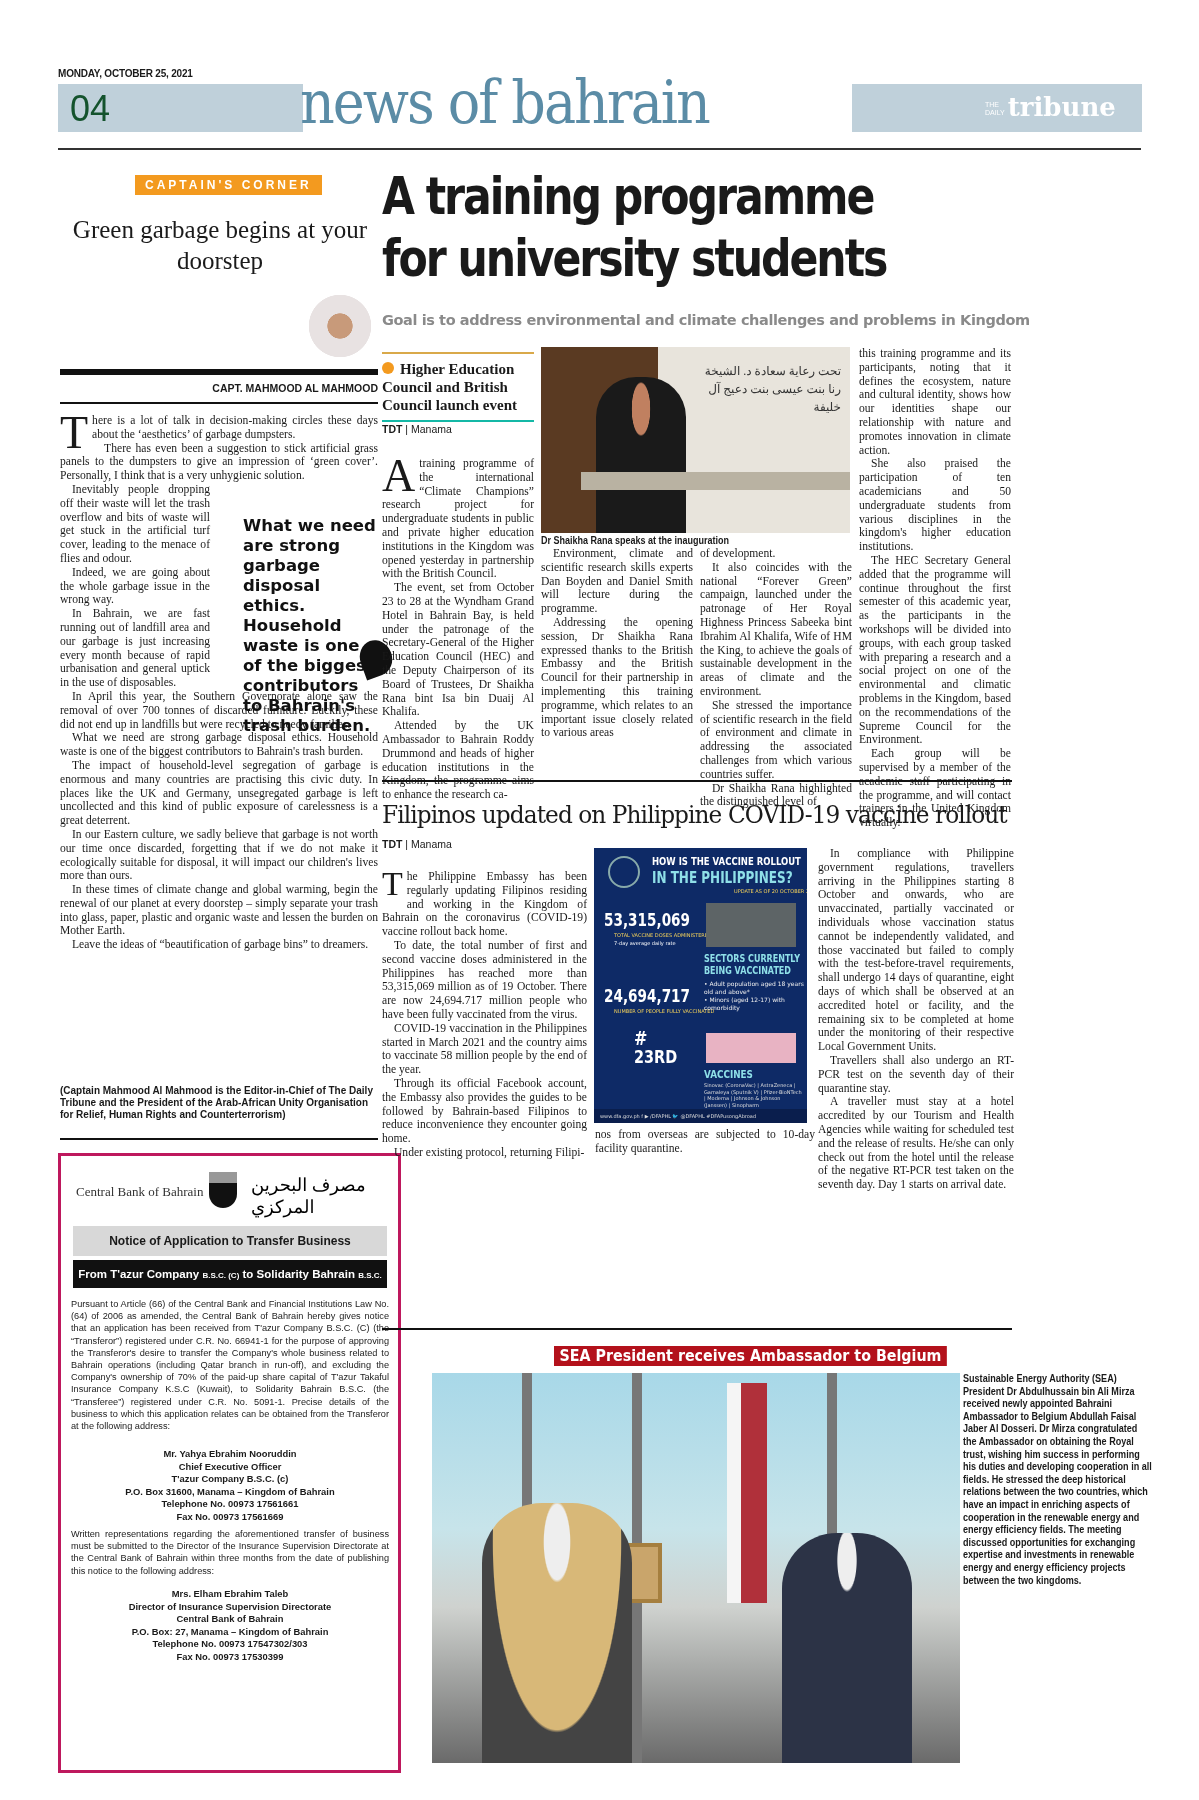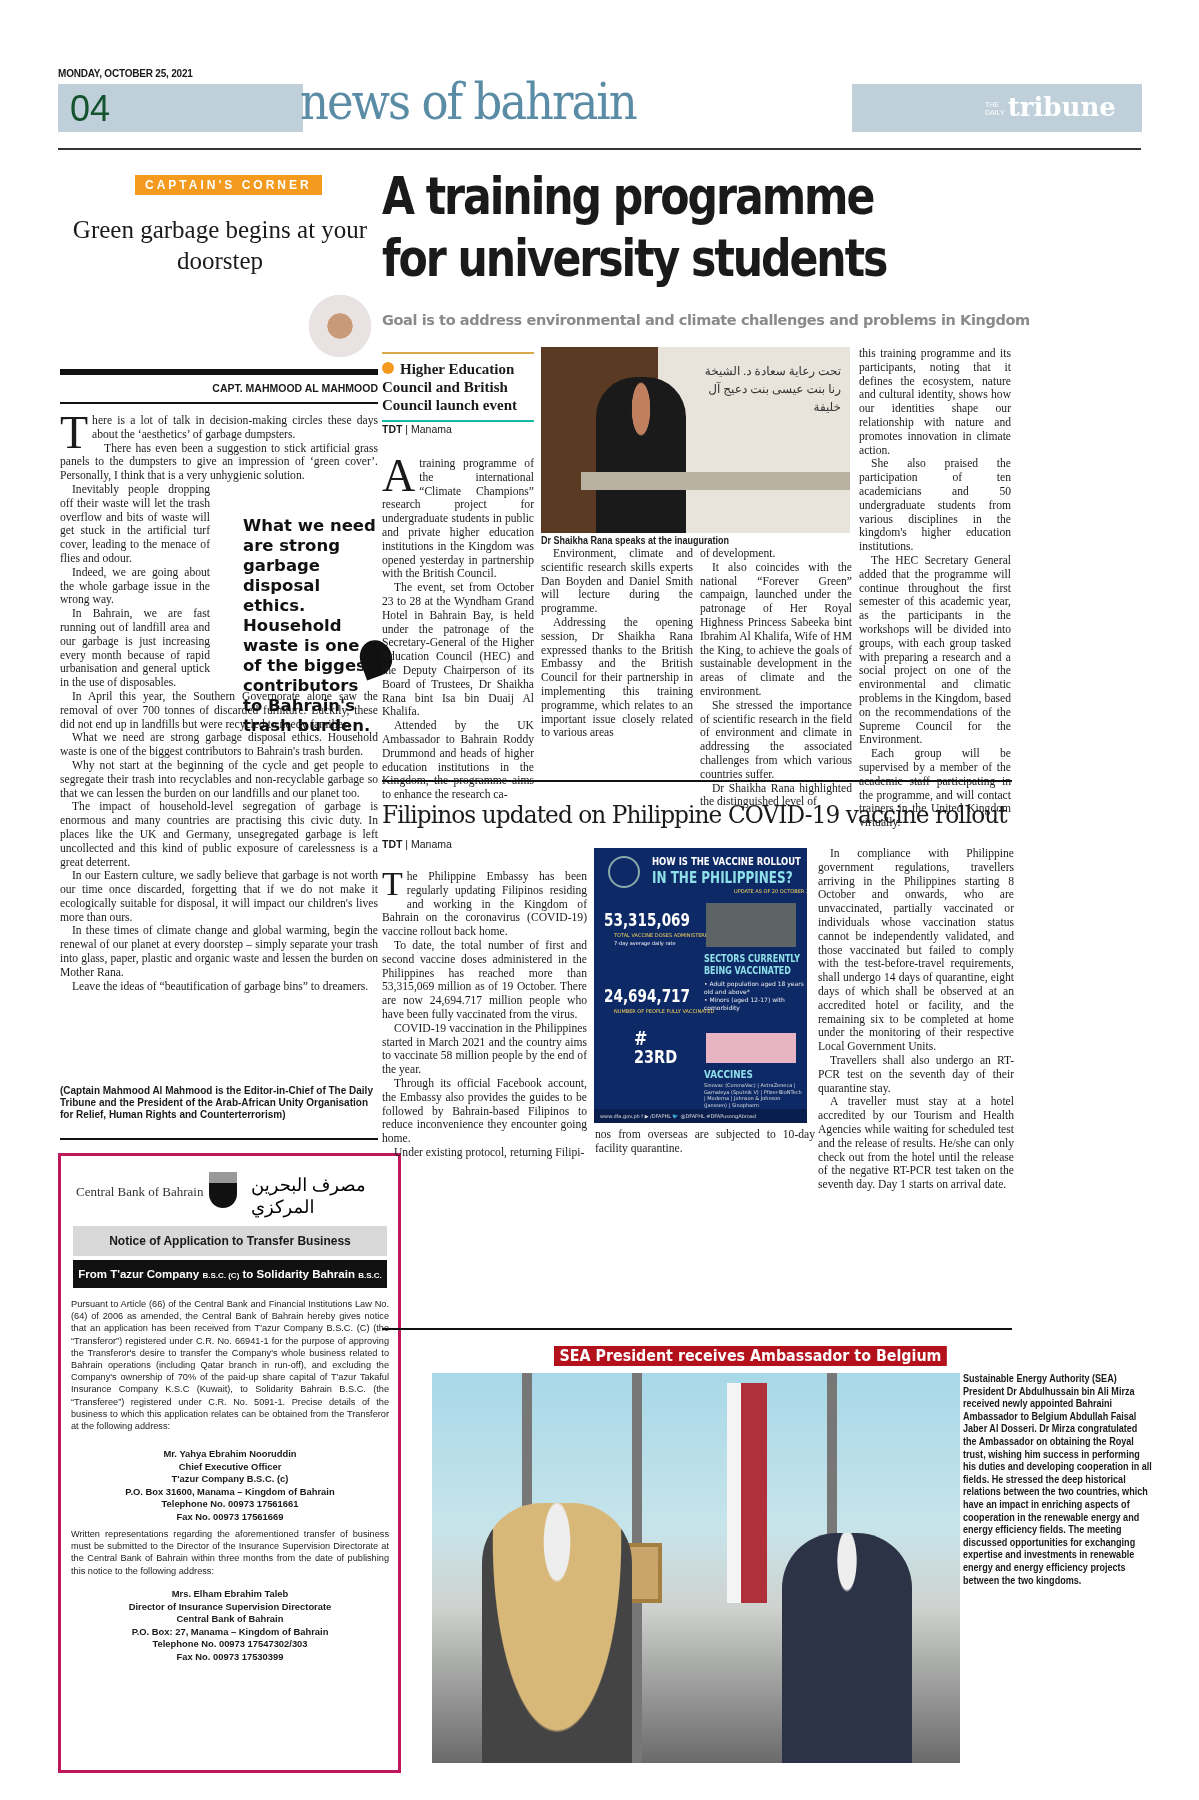--- a/index.html
+++ b/index.html
@@ -1,21 +1,21 @@
 <!DOCTYPE html>
 <html><head>
 <meta charset="utf-8">
 <style>
   * { box-sizing: border-box; margin: 0; padding: 0; }
   body { width: 1199px; height: 1800px; background: #fff; font-family: "Liberation Serif", serif; color: #1a1a1a; position: relative; overflow: hidden; }
   .abs { position: absolute; }
   .date { left: 58px; top: 68px; font-family: "Liberation Sans", sans-serif; font-weight: bold; font-size: 10px; letter-spacing: -0.2px; }
   .band-left { left: 58px; top: 84px; width: 245px; height: 48px; background: #bfd0da; }
   .pagenum { left: 70px; top: 88px; font-family: "Liberation Sans", sans-serif; font-weight: 300; font-size: 36px; color: #14532d; }
-  .section-title { left: 300px; top: 62px; font-family: "DejaVu Serif", serif; font-weight: 200; font-size: 50px; color: #5b8ca6; letter-spacing: -2px; line-height: 80px; -webkit-text-stroke: 0; font-stretch: condensed; }
+  .section-title { left: 300px; top: 62px; font-family: "DejaVu Serif", serif; font-weight: 200; font-size: 60px; color: #5b8ca6; letter-spacing: -2px; line-height: 80px; -webkit-text-stroke: 0; font-stretch: condensed; }
   .band-right { left: 852px; top: 84px; width: 290px; height: 48px; background: #bfd0da; }
   .brand { left: 985px; top: 92px; color: #fff; font-family: "DejaVu Serif", serif; font-weight: bold; font-size: 26px; }
   .brand small { font-size: 7px; display: inline-block; line-height: 8px; margin-right: 3px; vertical-align: middle; font-family: "Liberation Sans", sans-serif; font-weight: normal;}
   .header-rule { left: 58px; top: 148px; width: 1083px; height: 2px; background: #333; }
 
   .cc-tag { left: 135px; top: 175px; background: #f39a1f; color: #fff; font-family: "Liberation Sans", sans-serif; font-weight: bold; font-size: 12px; letter-spacing: 3px; padding: 3px 10px; }
   .cc-title { left: 60px; top: 214px; width: 320px; text-align: center; font-family: "Liberation Serif", serif; font-size: 25px; line-height: 31px; }
   .avatar { left: 305px; top: 290px; width: 70px; height: 80px; background: radial-gradient(circle at 50% 45%, #c89a7a 0 22%, #e8e2e2 23% 55%, #fff 56%); border-radius: 4px; }
   .cc-rule { left: 60px; top: 369px; width: 318px; height: 6px; background: #111; }
   .byline { left: 60px; top: 382px; width: 318px; text-align: right; font-family: "Liberation Sans", sans-serif; font-weight: bold; font-size: 10.5px; }
@@ -115,24 +115,23 @@
   <span class="dropcap">T</span>
   <span>here is a lot of talk in decision-making circles these days about the ‘aesthetics’ of garbage dumpsters.</span>
   <p>There has even been a suggestion to stick artificial grass panels to the dumpsters to give an impression of ‘green cover’. Personally, I think that is a very unhygienic solution.</p>
   <div style="width:150px">
     <p>Inevitably people dropping off their waste will let the trash overflow and bits of waste will get stuck in the artificial turf cover, leading to the menace of flies and odour.</p>
     <p>Indeed, we are going about the whole garbage issue in the wrong way.</p>
     <p>In Bahrain, we are fast running out of landfill area and our garbage is just increasing every month because of rapid urbanisation and general uptick in the use of disposables.</p>
   </div>
   <p>In April this year, the Southern Governorate alone saw the removal of over 700 tonnes of discarded furniture. Luckily, these did not end up in landfills but were recycled to needy families.</p>
   <p>What we need are strong garbage disposal ethics. Household waste is one of the biggest contributors to Bahrain's trash burden.</p>
-  <p>Why not start at the beginning of the cycle and get people to segregate their trash into recyclables and non-recyclable garbage so that we can lessen the burden on our landfills and our planet too.</p>
   <p>The impact of household-level segregation of garbage is enormous and many countries are practising this civic duty. In places like the UK and Germany, unsegregated garbage is left uncollected and this kind of public exposure of carelessness is a great deterrent.</p>
   <p>In our Eastern culture, we sadly believe that garbage is not worth our time once discarded, forgetting that if we do not make it ecologically suitable for disposal, it will impact our children's lives more than ours.</p>
-  <p>In these times of climate change and global warming, begin the renewal of our planet at every doorstep – simply separate your trash into glass, paper, plastic and organic waste and lessen the burden on Mother Rana.</p>
+  <p>In these times of climate change and global warming, begin the renewal of our planet at every doorstep – simply separate your trash into glass, paper, plastic and organic waste and lessen the burden on Mother Earth.</p>
   <p>Leave the ideas of “beautification of garbage bins” to dreamers.</p>
 </div>
 <div class="abs pullquote">What we need are strong garbage disposal ethics. Household waste is one of the biggest contributors to Bahrain's trash burden.</div>
 <div class="abs quote-mark"></div>
 <div class="abs bio">(Captain Mahmood Al Mahmood is the Editor-in-Chief of The Daily Tribune and the President of the Arab-African Unity Organisation for Relief, Human Rights and Counterterrorism)</div>
 <div class="abs bio-rule"></div>
 
 <div class="abs ad">
   <div class="ad-logo">Central Bank of Bahrain</div>
   <div class="crest"></div>

